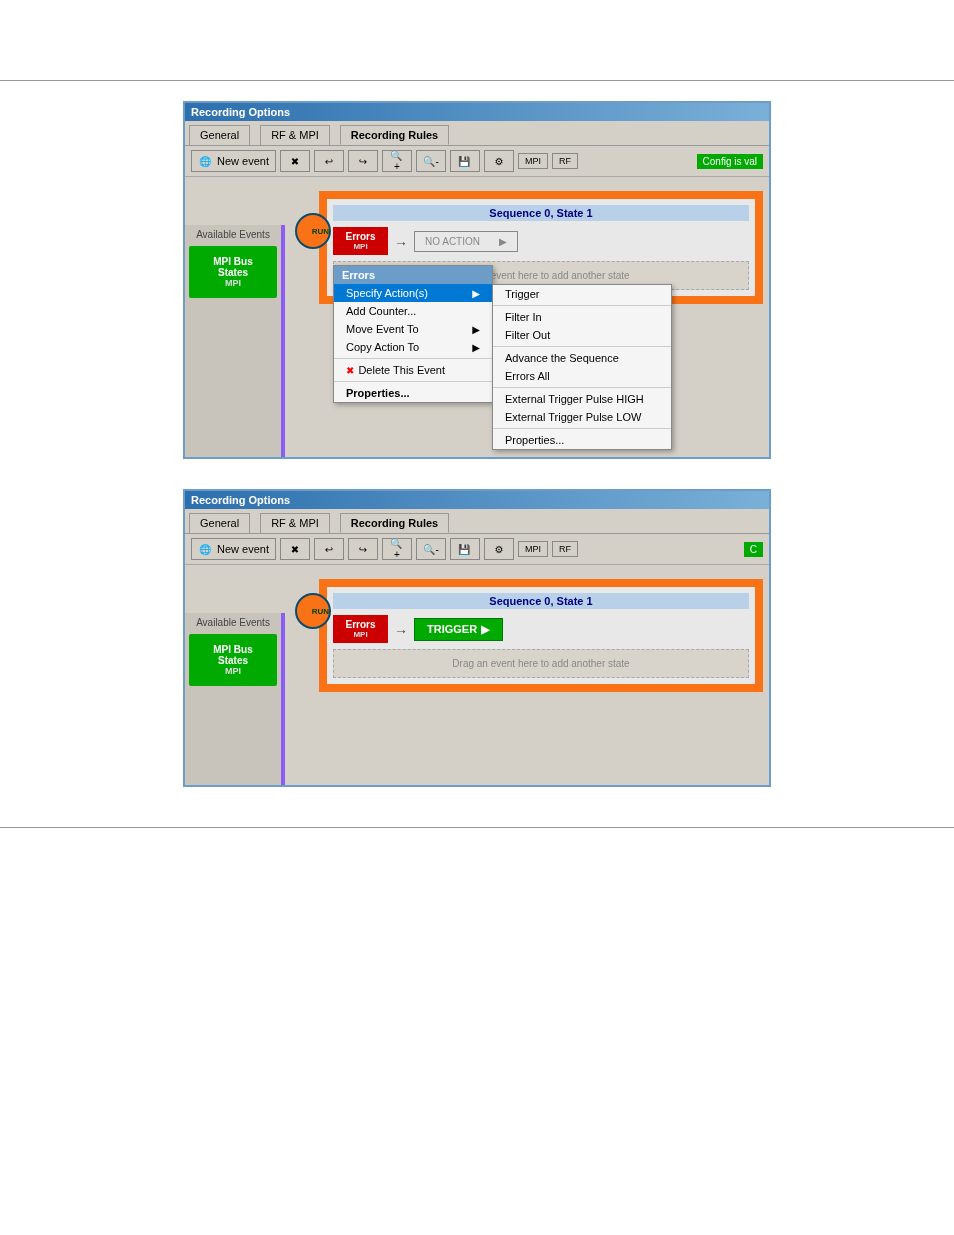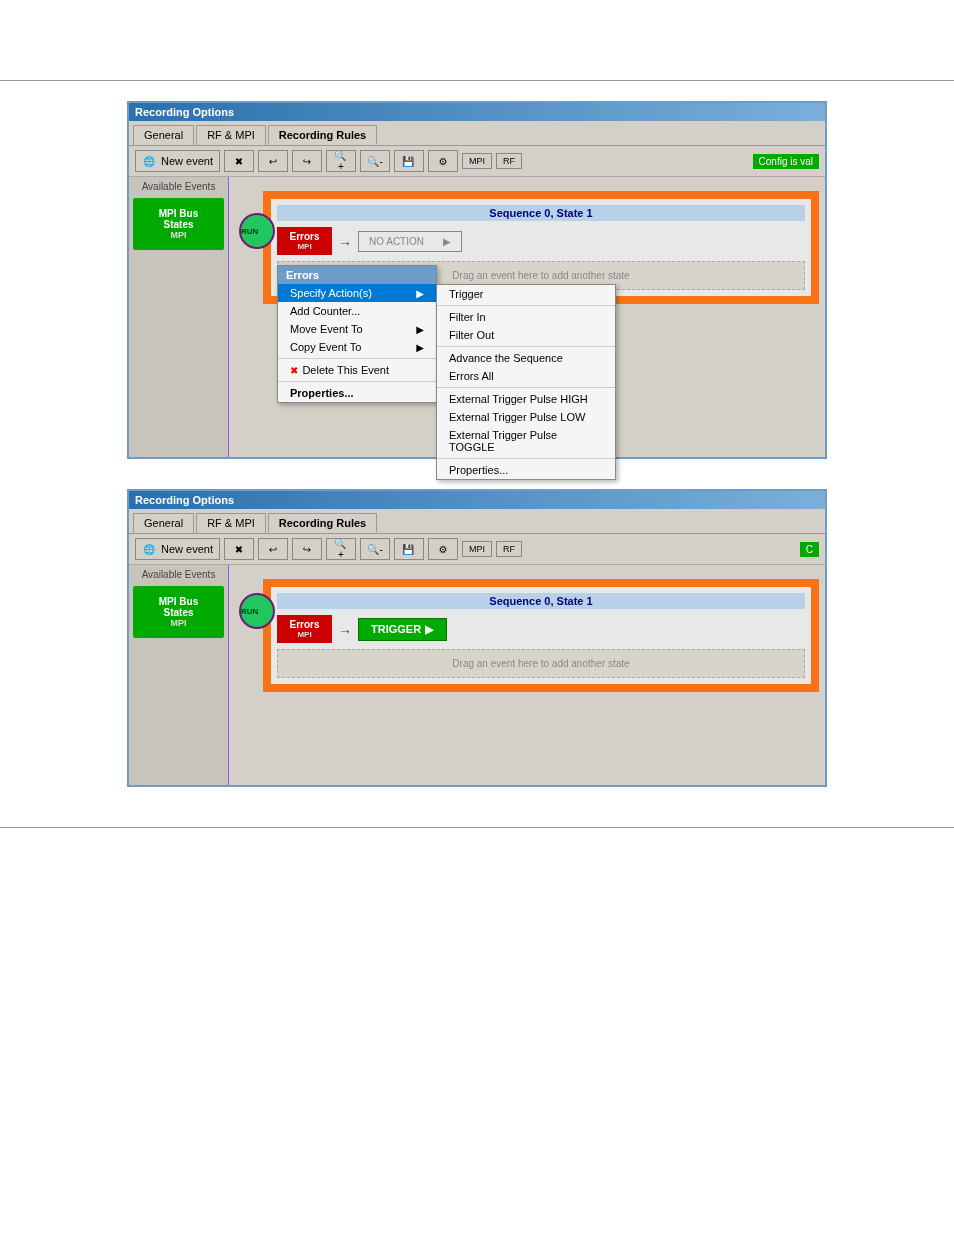--- a/index.html
+++ b/index.html
@@ -30,21 +30,21 @@
     .screenshot-area {
       display: flex;
       justify-content: center;
       margin: 20px 0;
     }
 
     
     .recording-window {
       background: #d4d0c8;
       border: 2px solid #6b9dc8;
-      width: 700px;
+      width: 588px;
     }
 
     .window-titlebar {
       background: linear-gradient(to right, #2c6fad, #7ab0d8);
       color: white;
       padding: 3px 6px;
       font-size: 11px;
       font-weight: bold;
     }
 
@@ -55,21 +55,21 @@
       border-bottom: 1px solid #999;
     }
 
     .window-tab {
       padding: 3px 10px;
       font-size: 11px;
       background: #d4d0c8;
       border: 1px solid #999;
       border-bottom: none;
       cursor: pointer;
-      margin-right: 2px;
+      margin-right: 10px;
     }
 
     .window-tab.active {
       background: #d4d0c8;
       border-bottom: 1px solid #d4d0c8;
       font-weight: bold;
     }
 
     .window-toolbar {
       display: flex;
@@ -112,22 +112,23 @@
     .window-content {
       display: flex;
       height: 280px;
       background: #d4d0c8;
       position: relative;
     }
 
     .available-events-panel {
       width: 100px;
       background: #c8c4bc;
-      border-right: 1px solid #8b5cf6;
+      border-right: 4px solid #8b5cf6;
       padding: 4px;
+      margin-top: 48px;
     }
 
     .available-events-label {
       font-size: 10px;
       color: #444;
       text-align: center;
       margin-bottom: 6px;
     }
 
     .mpi-bus-states-btn {
@@ -166,29 +167,29 @@
       text-align: center;
       color: #000080;
       background: #b8d0e8;
       padding: 2px;
       margin-bottom: 6px;
     }
 
     .run-circle {
       width: 36px;
       height: 36px;
-      background: #22c55e;
+      background: #f97316;
       border-radius: 50%;
       display: flex;
       align-items: center;
-      justify-content: flex-start;
+      justify-content: flex-end;
       font-size: 9px;
       font-weight: bold;
       color: #006600;
-      border: 2px solid #701a75;
+      border: 2px solid #0c4a6e;
       position: absolute;
       left: -22px;
       top: 28px;
     }
 
     .event-row {
       display: flex;
       align-items: center;
       gap: 6px;
       margin-bottom: 4px;
@@ -425,35 +426,34 @@
                   <div class="submenu-item">Trigger</div>
                   <div class="submenu-divider"></div>
                   <div class="submenu-item">Filter In</div>
                   <div class="submenu-item">Filter Out</div>
                   <div class="submenu-divider"></div>
                   <div class="submenu-item">Advance the Sequence</div>
                   <div class="submenu-item">Errors All</div>
                   <div class="submenu-divider"></div>
                   <div class="submenu-item">External Trigger Pulse HIGH</div>
                   <div class="submenu-item">External Trigger Pulse LOW</div>
-                  <div class="submenu-item">External Trigger Pulse TOGGLE</div>
                   <div class="submenu-divider"></div>
                   <div class="submenu-item">Properties...</div>
                 </div>
               </div>
 
               <div class="context-menu-item">
                 <span>Add Counter...</span>
               </div>
               <div class="context-menu-item">
                 <span>Move Event To</span>
                 <span class="context-menu-arrow">▶</span>
               </div>
               <div class="context-menu-item">
-                <span>Copy Event To</span>
+                <span>Copy Action To</span>
                 <span class="context-menu-arrow">▶</span>
               </div>
               <div class="context-menu-divider"></div>
               <div class="context-menu-item">
                 <span style="display:flex; align-items:center; gap:4px;">
                   <span style="color:red; font-size:10px;">✖</span>
                   <span>Delete This Event</span>
                 </span>
               </div>
               <div class="context-menu-divider"></div>

